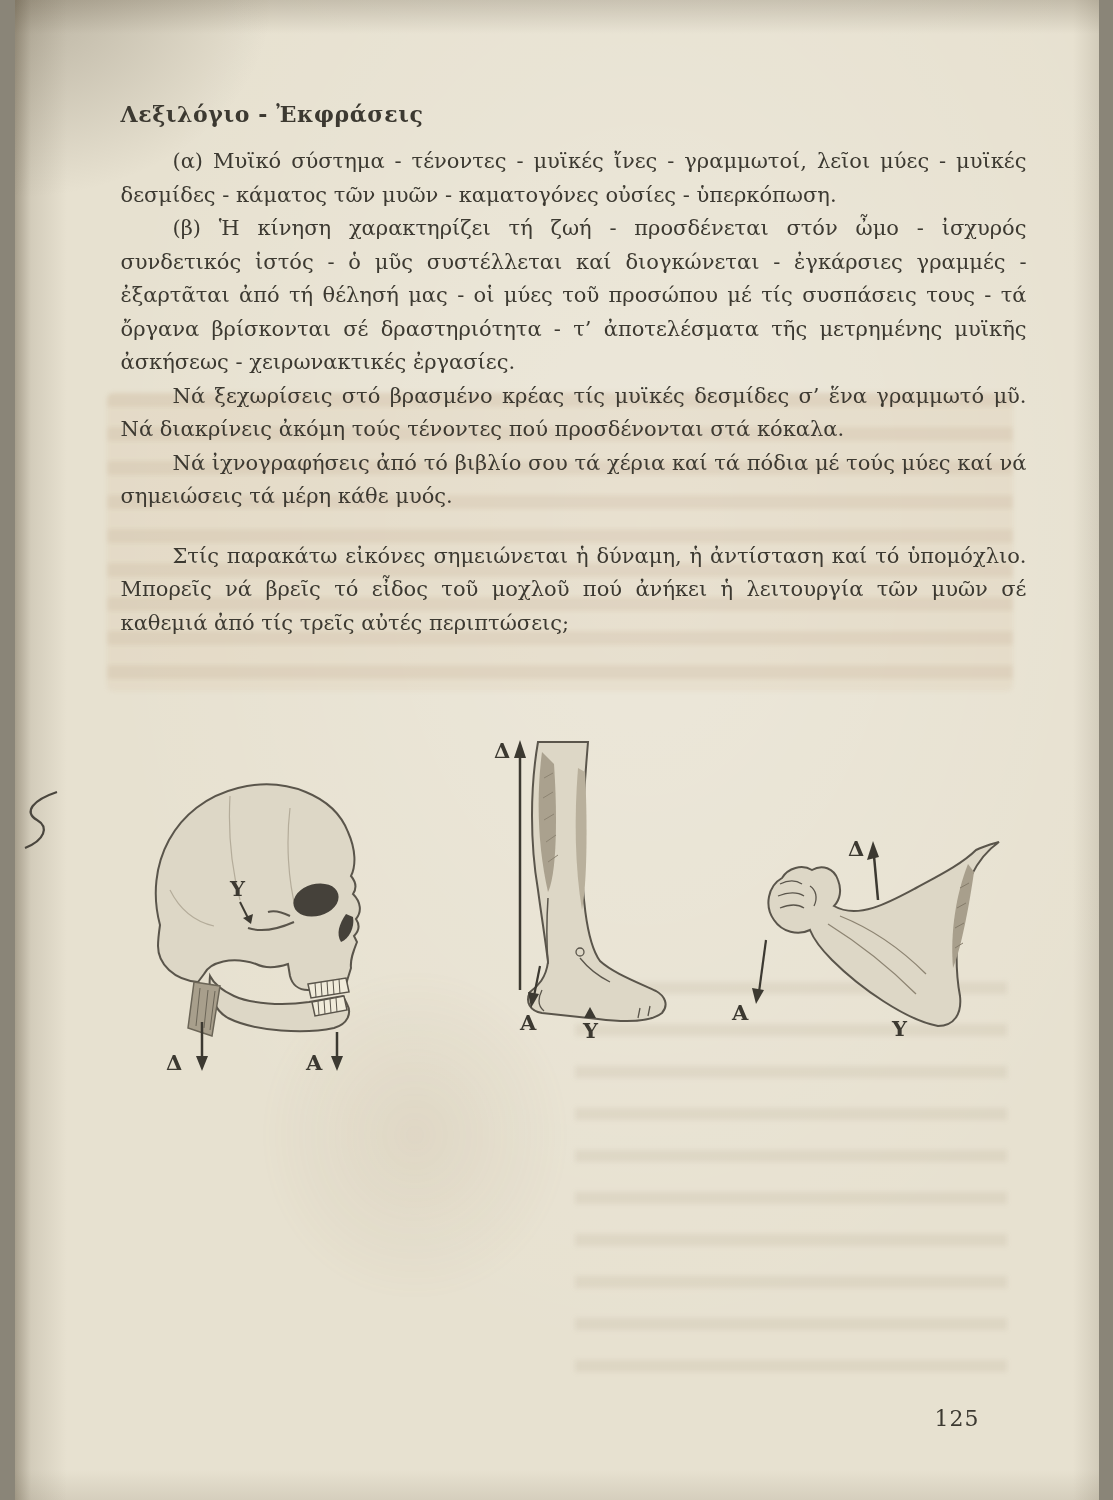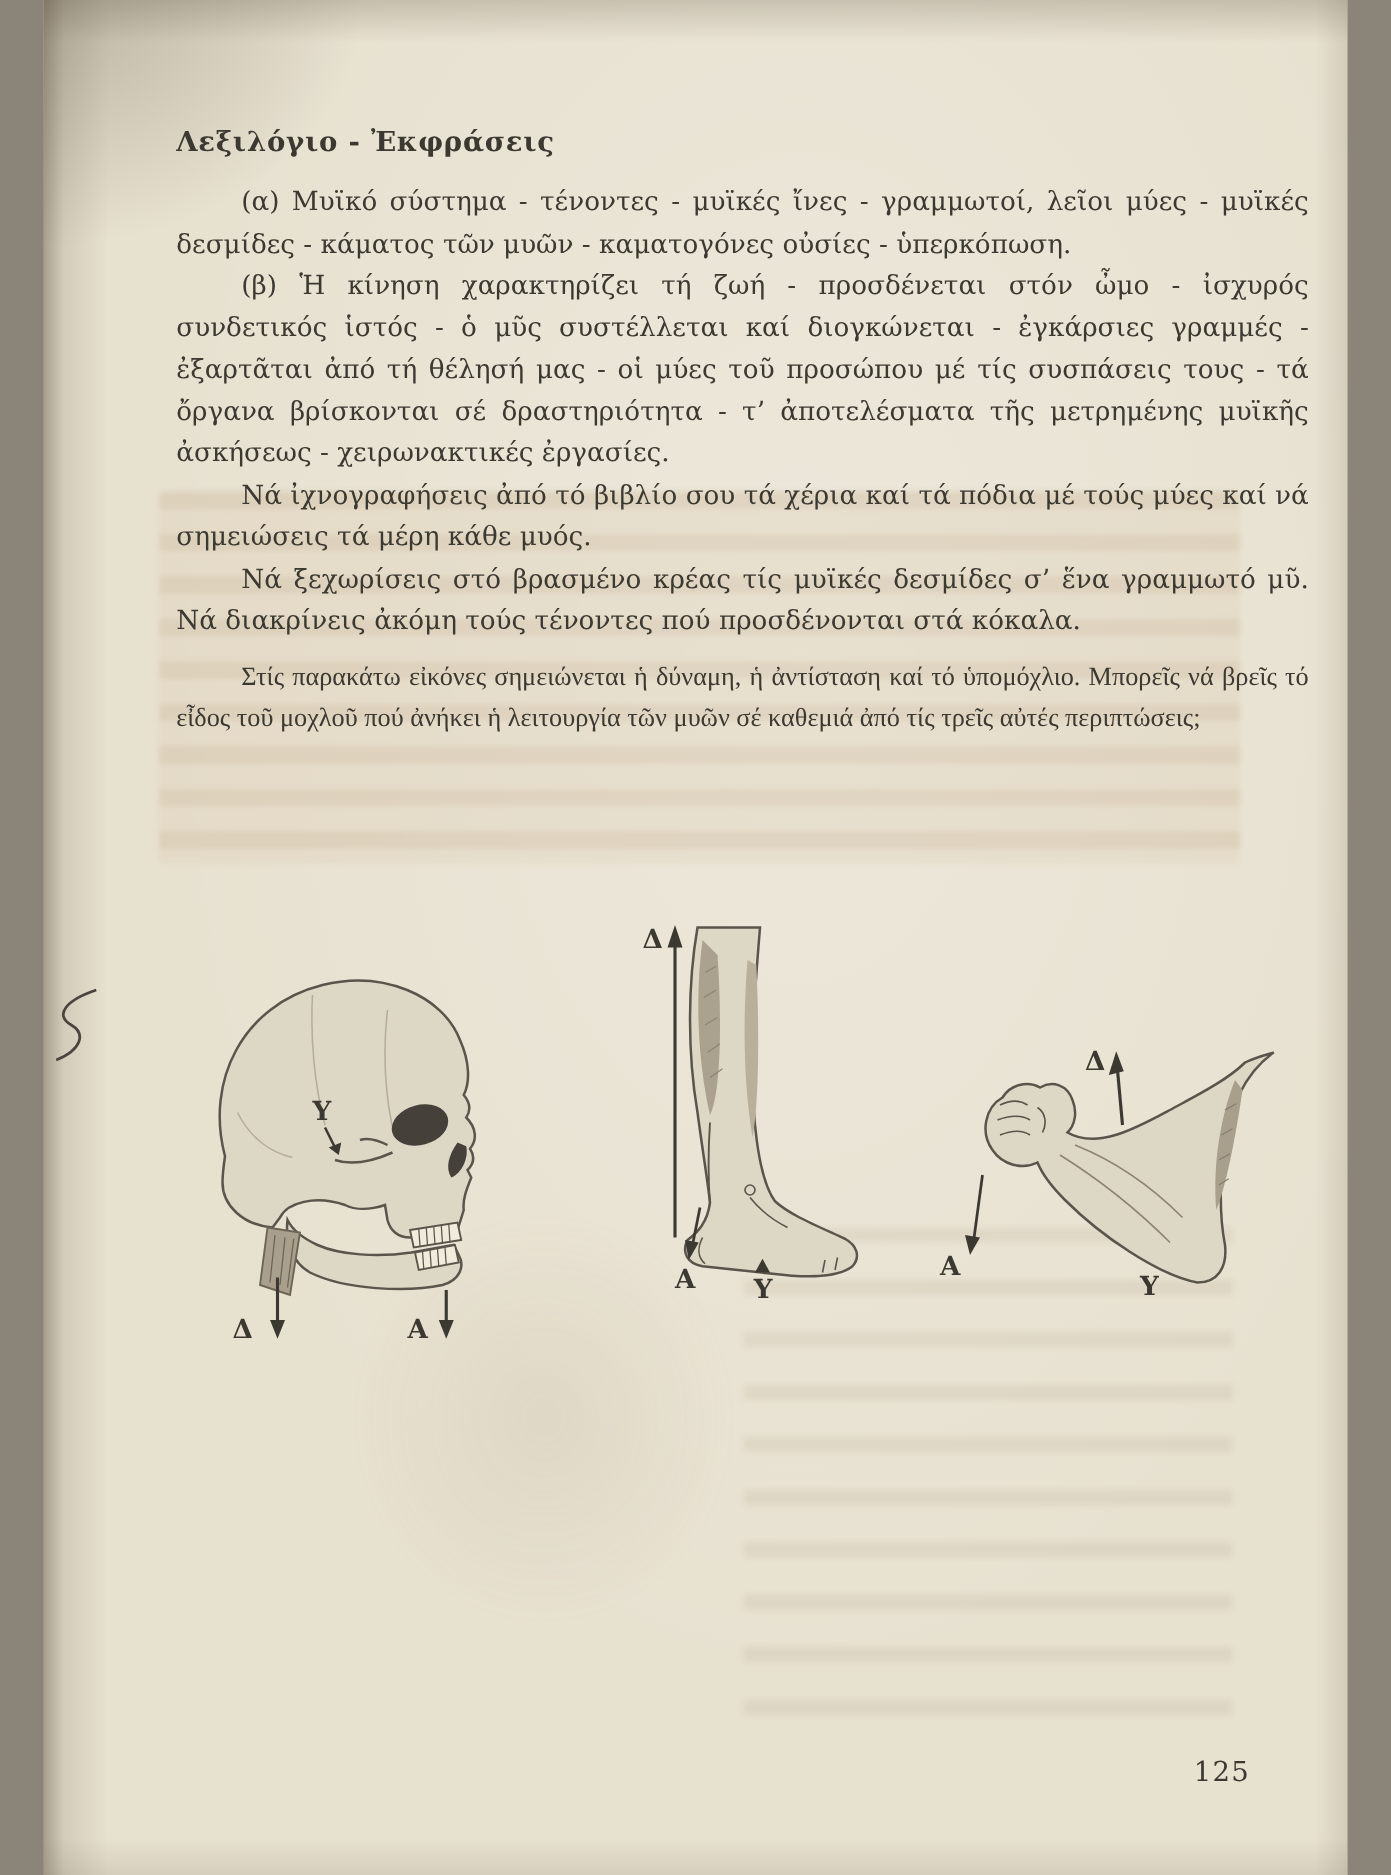--- a/index.html
+++ b/index.html
@@ -1,31 +1,30 @@
 <!DOCTYPE html>
 <html><head>
 <meta charset="utf-8">
 <style>
   html, body { margin: 0; padding: 0; background: #8a8578; }
 
   .page {
     position: relative;
-    width: 1007px; height: 1500px;
+    width: 1084px; height: 1500px;
     margin: 0 auto;
     overflow: hidden;
     background:
       radial-gradient(ellipse at 58% 35%, rgba(255,255,255,0.22), rgba(0,0,0,0) 62%),
       linear-gradient(to right, rgba(105,94,74,0.50) 0px, rgba(105,94,74,0.16) 16px, rgba(105,94,74,0) 52px),
       linear-gradient(to bottom, rgba(105,94,74,0.28) 0px, rgba(105,94,74,0) 34px),
       linear-gradient(to left, rgba(105,94,74,0.16) 0px, rgba(105,94,74,0) 26px),
       linear-gradient(to top, rgba(105,94,74,0.14) 0px, rgba(105,94,74,0) 30px),
       #e7e1d0;
     font-family: "DejaVu Serif", "Liberation Serif", serif;
     color: #3c3931;
-    padding-left: 36px;
   }
 
   .corner-shade {
     position: absolute; left: 0; top: 0; width: 260px; height: 200px;
     background: radial-gradient(ellipse at 0% 0%, rgba(80,70,52,0.30), rgba(80,70,52,0) 70%);
     pointer-events: none;
   }
 
   
   .content {
@@ -36,21 +35,21 @@
     font-size: 22px; font-weight: bold; letter-spacing: 0.6px;
     margin: 0 0 17px 0; line-height: 28px;
   }
   .h-section.second { margin-top: 42px; }
   .para {
     font-size: 21px; line-height: 33.5px;
     text-align: justify; margin: 0;
     text-indent: 52px;
   }
   .para + .para { margin-top: 0px; }
-  .para.spaced { margin-top: 11px; font-family: Liberation Serif, serif; }
+  .para.spaced { margin-top: 26px; }
 
   
   .bleed-band {
     position: absolute; left: 92px; right: 86px; top: 393px; height: 298px;
     background:
       repeating-linear-gradient(to bottom, rgba(168,136,100,0.12) 0 14px, rgba(168,136,100,0) 14px 34px),
       rgba(206,176,138,0.13);
     filter: blur(2px);
     border-radius: 6px;
     pointer-events: none;
@@ -98,22 +97,22 @@
 
   <svg class="edge-mark" width="50" height="72" viewBox="0 0 50 72">
     <path d="M42,6 C18,14 8,26 22,34 C34,41 30,54 10,62" stroke="#4a463e" stroke-width="2.2" fill="none"></path>
   </svg>
 
   <div class="content">
     <h2 class="h-section">Λεξιλόγιο - Ἐκφράσεις</h2>
     <p class="para">(α) Μυϊκό σύστημα - τένοντες - μυϊκές ἴνες - γραμμωτοί, λεῖοι μύες - μυϊκές δεσμίδες - κάματος τῶν μυῶν - καματογόνες οὐσίες - ὑπερκόπωση.</p>
     <p class="para">(β) Ἡ κίνηση χαρακτηρίζει τή ζωή - προσδένεται στόν ὦμο - ἰσχυρός συνδετικός ἱστός - ὁ μῦς συστέλλεται καί διογκώνεται - ἐγκάρσιες γραμμές - ἐξαρτᾶται ἀπό τή θέλησή μας - οἱ μύες τοῦ προσώπου μέ τίς συσπάσεις τους - τά ὄργανα βρίσκονται σέ δραστηριότητα - τ’ ἀποτελέσματα τῆς μετρημένης μυϊκῆς ἀσκήσεως - χειρωνακτικές ἐργασίες.</p>
 
+    <p class="para">Νά ξεχωρίσεις στό βρασμένο κρέας τίς μυϊκές δεσμίδες σ’ ἕνα γραμμωτό μῦ. Νά διακρίνεις ἀκόμη τούς τένοντες πού προσδένονται στά κόκαλα.</p>
     <p class="para">Νά ἰχνογραφήσεις ἀπό τό βιβλίο σου τά χέρια καί τά πόδια μέ τούς μύες καί νά σημειώσεις τά μέρη κάθε μυός.</p>
-    <p class="para">Νά ξεχωρίσεις στό βρασμένο κρέας τίς μυϊκές δεσμίδες σ’ ἕνα γραμμωτό μῦ. Νά διακρίνεις ἀκόμη τούς τένοντες πού προσδένονται στά κόκαλα.</p>
     <p class="para spaced">Στίς παρακάτω εἰκόνες σημειώνεται ἡ δύναμη, ἡ ἀντίσταση καί τό ὑπομόχλιο. Μπορεῖς νά βρεῖς τό εἶδος τοῦ μοχλοῦ πού ἀνήκει ἡ λειτουργία τῶν μυῶν σέ καθεμιά ἀπό τίς τρεῖς αὐτές περιπτώσεις;</p>
   </div>
 
   <svg class="fig fig-skull" width="300" height="305" viewBox="0 0 300 305">
 
     <path d="M50,155 C34,95 64,34 128,18 C176,6 224,26 238,62 C246,80 246,96 241,106
          C246,112 247,118 243,124 C251,132 252,142 246,149 C250,155 249,161 244,166
          L247,172 C243,182 240,190 241,198 L236,214 L198,220 C188,220 182,214 180,206
          L178,194 C166,198 154,198 146,194 C122,186 100,192 94,204 L88,212
          C64,210 48,194 48,176 C48,170 49,162 50,155 Z" fill="#ddd7c6" stroke="#5a554b" stroke-width="2"></path>

